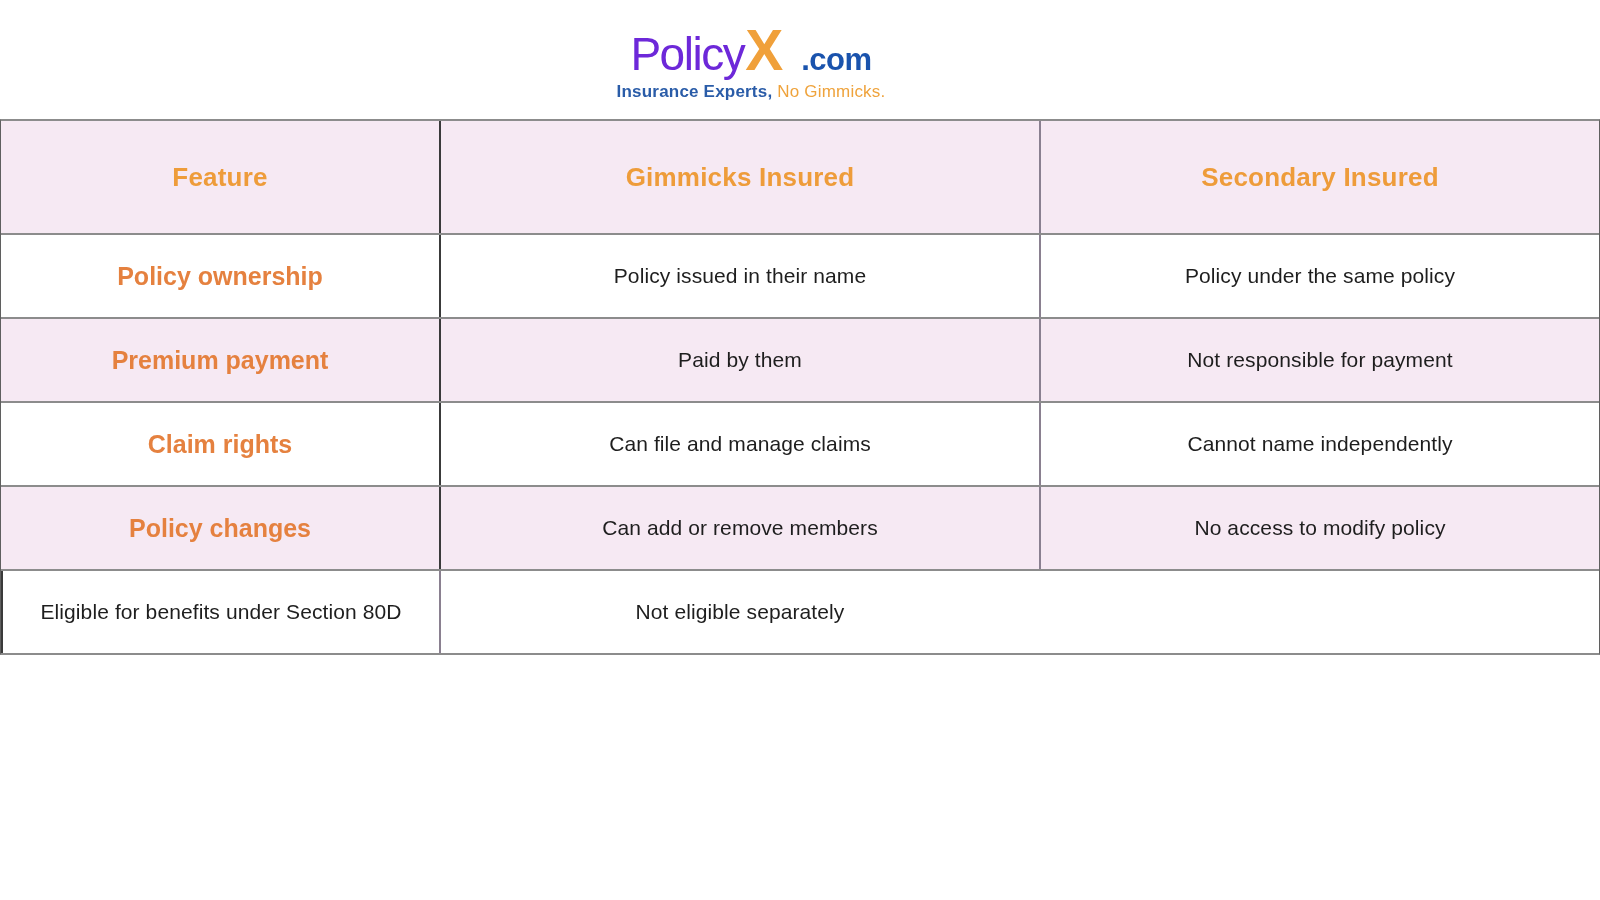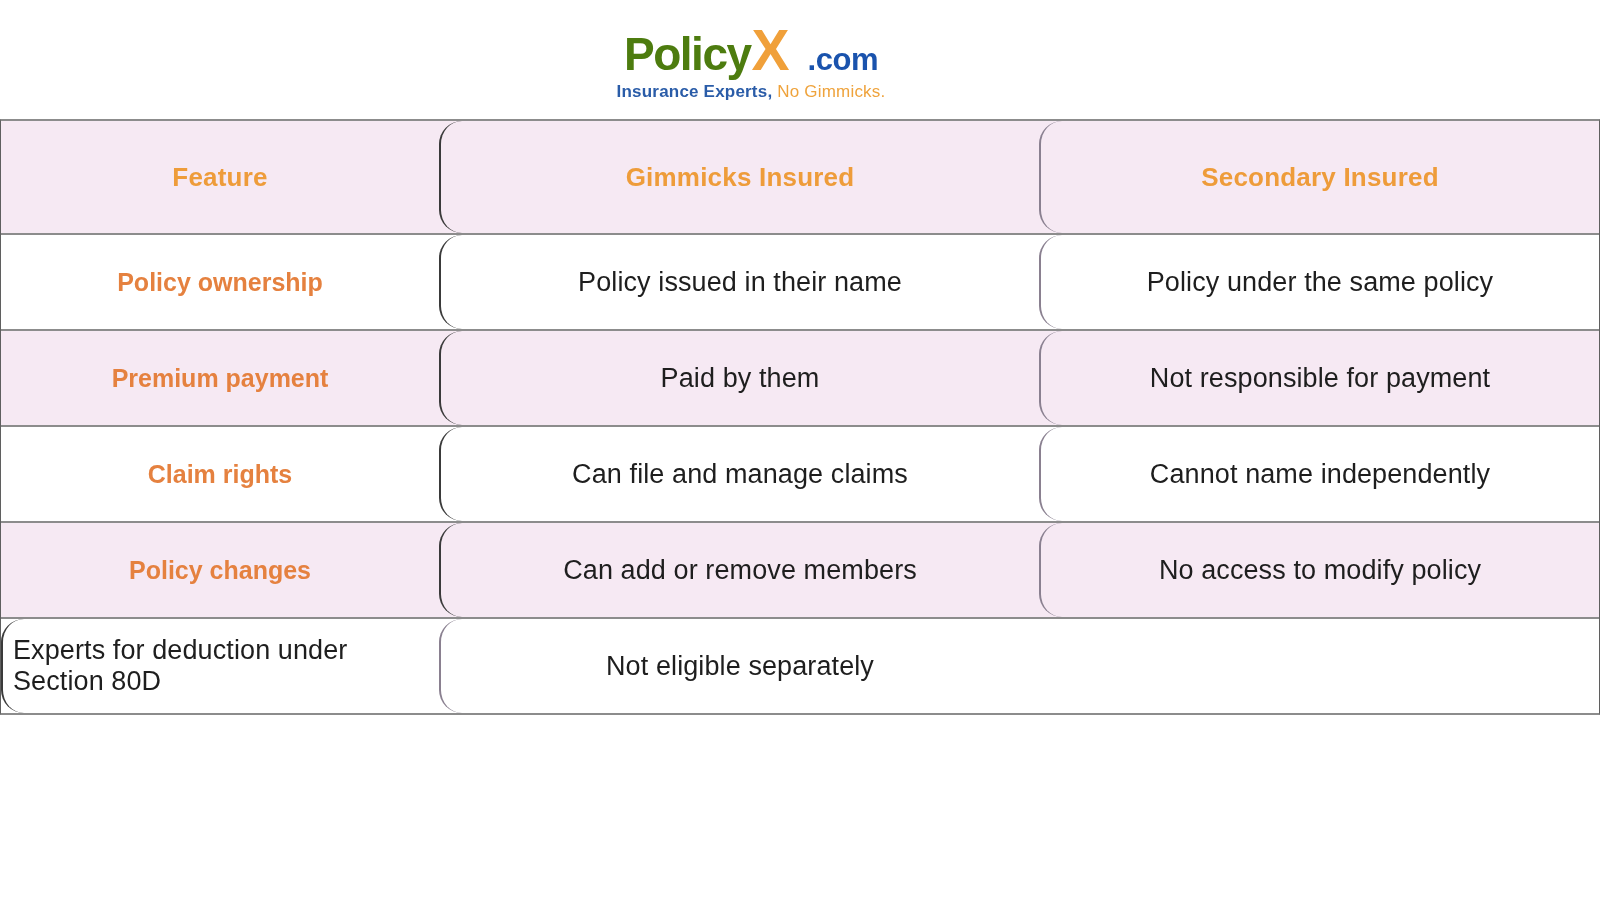--- a/index.html
+++ b/index.html
@@ -15,23 +15,23 @@
     text-align: center;
     white-space: nowrap;
   }
   .logo-line {
     display: flex;
     align-items: baseline;
     justify-content: center;
     line-height: 1;
   }
   .logo-policy {
-    color: #4d7c0f;
+    color: #6d28d9;
     font-size: 46px;
-    font-weight: 700;
+    font-weight: 400;
     letter-spacing: -1.5px;
   }
   .logo-x {
     color: #F0A03A;
     font-size: 57px;
     font-weight: 700;
     letter-spacing: -2px;
     margin-left: 1px;
   }
   .logo-com {
@@ -58,50 +58,50 @@
     width: 1600px;
     border-top: 2px solid #8C8C8C;
     border-bottom: 2px solid #8C8C8C;
     border-left: 1px solid #5F5F5F;
     border-right: 1px solid #5F5F5F;
     background: #ffffff;
   }
   .t-row {
     display: grid;
     grid-template-columns: 438px 600px 560px;
-    height: 96px;
+    height: 84px;
   }
   .t-row.header-row { height: 112px; }
   .t-row + .t-row { border-top: 2px solid #8C8C8C; }
   .t-row.pink { background: #F6E9F3; }
 
   .t-cell {
     display: flex;
     align-items: center;
     justify-content: center;
+    text-align: center;
     padding: 0 10px;
-    border-radius: 23px;
   }
   .t-cell.col-2 { border-left: 2px solid #3A3A3A; }
   .t-cell.col-3 { border-left: 2px solid #8A8090; }
 
   .header-cell {
     color: #EE9C3A;
     font-size: 26px;
     font-weight: 700;
     letter-spacing: 0.2px;
   }
   .feature-cell {
     color: #E5813F;
     font-size: 25px;
     font-weight: 700;
   }
   .value-cell {
     color: #1E1E1E;
-    font-size: 27px;
+    font-size: 21px;
     font-weight: 400;
     letter-spacing: 0.1px;
   }
 </style>
 </head>
 <body>
 
 <div class="logo-block">
   <div class="logo-line">
     <span class="logo-policy">Policy</span>
@@ -139,17 +139,17 @@
     <div class="t-cell value-cell col-3">Cannot name independently</div>
   </div>
 
   <div class="t-row pink">
     <div class="t-cell feature-cell col-1">Policy changes</div>
     <div class="t-cell value-cell col-2">Can add or remove members</div>
     <div class="t-cell value-cell col-3">No access to modify policy</div>
   </div>
 
   <div class="t-row">
-    <div class="t-cell value-cell col-2">Experts for deduction under Section 80D</div>
+    <div class="t-cell value-cell col-2">Eligible for benefits under Section 80D</div>
     <div class="t-cell value-cell col-3">Not eligible separately</div>
   </div>
 
 </div>
 
 </body></html>

